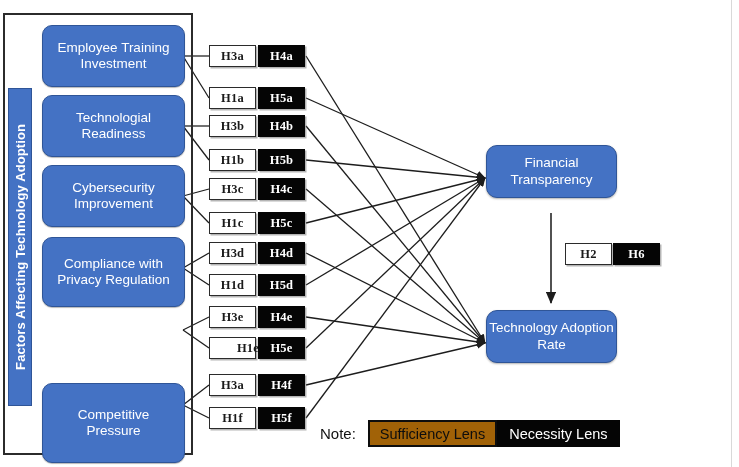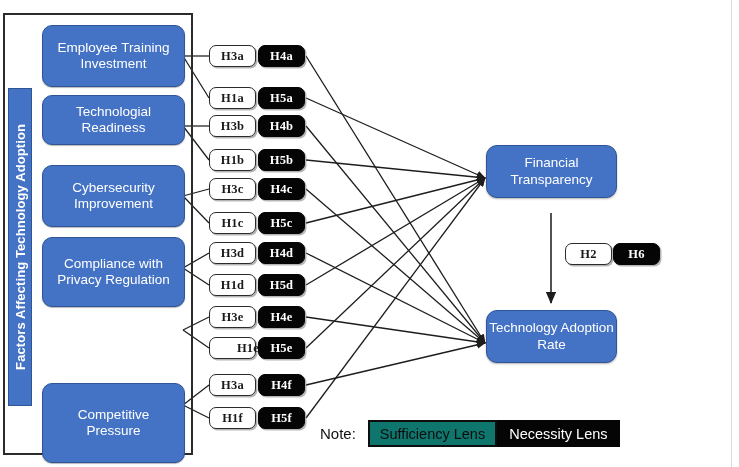--- a/index.html
+++ b/index.html
@@ -113,21 +113,20 @@
     width: 47px;
     height: 22px;
     box-sizing: border-box;
     display: flex;
     align-items: center;
     justify-content: center;
     font-family: "Liberation Serif", serif;
     font-size: 12.5px;
     font-weight: bold;
     letter-spacing: .2px;
-    border-radius: 7px;
   }
   .hyp.suff {
     background: #ffffff;
     border: 1.6px solid #2b2b2b;
     color: #1a1a1a;
     box-shadow: 1.5px 1.5px 0 rgba(120,120,120,.55);
   }
   .hyp.nec {
     background: #050505;
     border: 1.6px solid #050505;
@@ -157,21 +156,21 @@
     height: 27px;
     display: flex;
     align-items: center;
     justify-content: center;
     font-size: 14.5px;
     font-weight: 500;
     padding: 0 10px;
     box-sizing: border-box;
   }
   #legend-suff {
-    background: #0f766e;
+    background: #a16207;
     border: 2.4px solid #0d0d0d;
     color: #0d0d0d;
   }
   #legend-nec {
     background: #050505;
     color: #ffffff;
     border: 2.4px solid #050505;
   }
 </style>
 </head>
@@ -232,21 +231,21 @@
 
   <div id="factor-group"></div>
 
   <div id="group-label">
     <span>Factors Affecting Technology Adoption</span>
   </div>
 
   <div class="factor" style="left:42px; top:25px; height:62px;">
     <span>Employee Training Investment</span>
   </div>
-  <div class="factor" style="left:42px; top:95px; height:50px;">
+  <div class="factor" style="left:42px; top:95px; height:62px;">
     <span>Technologial Readiness</span>
   </div>
   <div class="factor" style="left:42px; top:165px; height:62px;">
     <span>Cybersecurity Improvement</span>
   </div>
   <div class="factor" style="left:42px; top:237px; height:70px;">
     <span>Compliance with Privacy Regulation</span>
   </div>
   <div class="factor" style="left:42px; top:383px; height:80px;">
     <span>Competitive Pressure</span>

